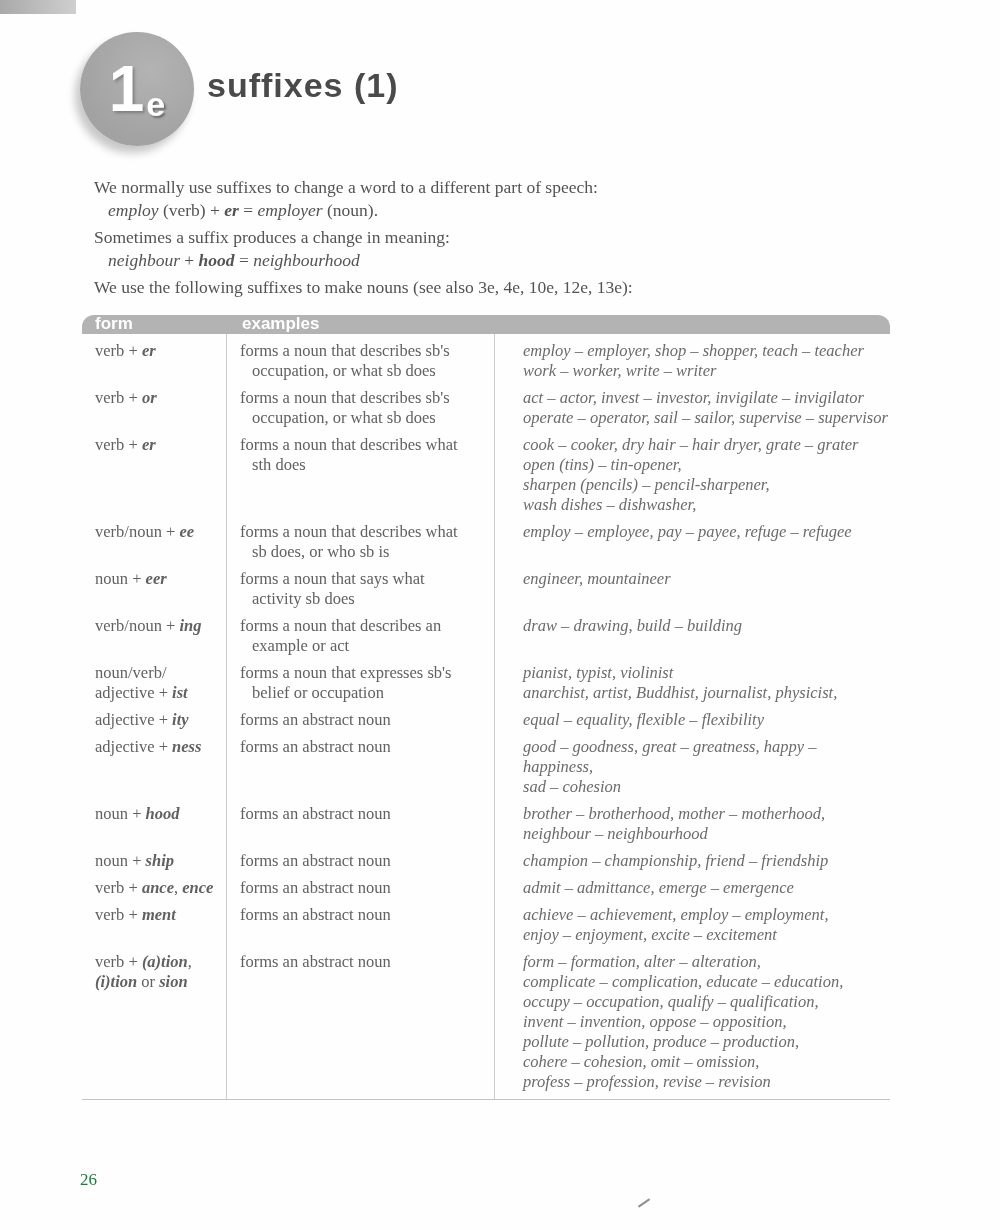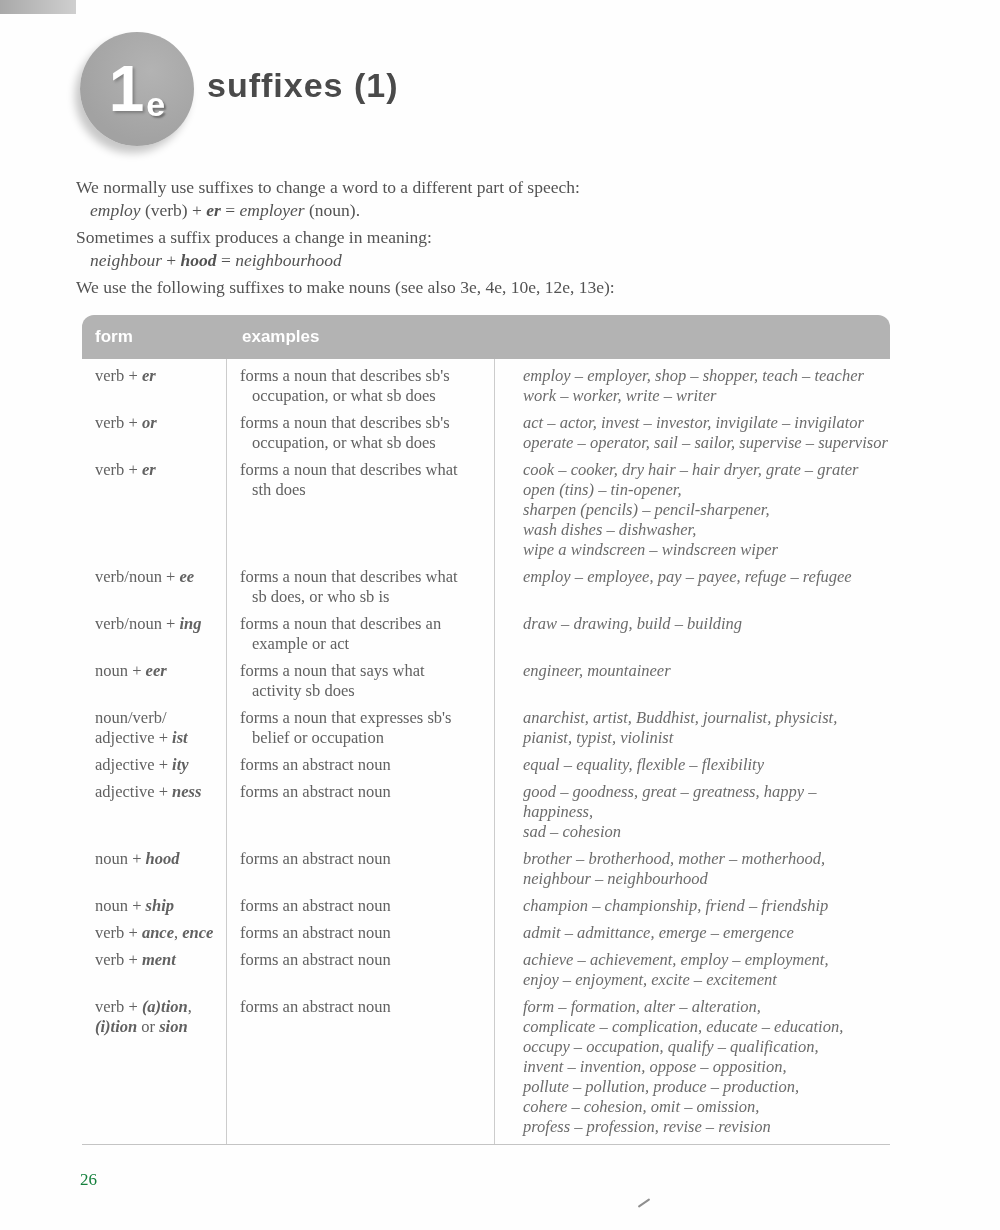--- a/index.html
+++ b/index.html
@@ -35,34 +35,34 @@
     text-shadow:2px 2px 2px rgba(0,0,0,0.35);
   }
   .title {
     position:absolute; left:207px; top:66px;
     font-family:"Liberation Sans", sans-serif;
     font-size:34px; font-weight:bold; color:#4a4a4a;
     letter-spacing:1px;
   }
   
   .intro {
-    position:absolute; left:76px; top:176px; width:820px;
+    position:absolute; left:94px; top:176px; width:820px;
     font-size:17.5px; line-height:23px; color:#535353;
   }
   .para { margin-bottom:4px; }
   .iline.indent { padding-left:14px; }
   .seg-r { font-style:normal; }
   .seg-i { font-style:italic; }
   .seg-bi { font-style:italic; font-weight:bold;margin-top:24px; }
   
   .grammar-table {
     position:absolute; left:82px; top:315px; width:808px;
   }
   .thead {
-    display:flex; height:44px; align-items:center;
+    display:flex; height:19px; align-items:flex-end;
     background:#b3b3b3;
     border-radius:12px 12px 0 0;
     font-family:"Liberation Sans", sans-serif;
     font-size:17px; font-weight:bold; color:#ffffff;
   }
   .th.form { width:144px; padding-left:13px; }
   .th.use  { width:268px; padding-left:14px; }
   .th.examples { flex:1; padding-left:16px; }
   .tbody {
     position:relative;
@@ -160,71 +160,70 @@
           </div>
           <div class="td col-use">
             <div class="cline">forms a noun that describes what</div>
             <div class="cline hang">sth does</div>
           </div>
           <div class="td col-ex">
             <div class="cline ex">cook – cooker, dry hair – hair dryer, grate – grater</div>
             <div class="cline ex">open (tins) – tin-opener,</div>
             <div class="cline ex">sharpen (pencils) – pencil-sharpener,</div>
             <div class="cline ex">wash dishes – dishwasher,</div>
-            <div class="cline ex">wipe a windscreen – windscreen wiper</div>
           </div>
         </div>
         <div class="tr">
           <div class="td col-form">
             <div class="cline"><span class="seg-r">verb/noun + </span><span class="seg-bi">ee</span></div>
           </div>
           <div class="td col-use">
             <div class="cline">forms a noun that describes what</div>
             <div class="cline hang">sb does, or who sb is</div>
           </div>
           <div class="td col-ex">
             <div class="cline ex">employ – employee, pay – payee, refuge – refugee</div>
           </div>
         </div>
         <div class="tr">
           <div class="td col-form">
+            <div class="cline"><span class="seg-r">noun + </span><span class="seg-bi">eer</span></div>
+          </div>
+          <div class="td col-use">
+            <div class="cline">forms a noun that says what</div>
+            <div class="cline hang">activity sb does</div>
+          </div>
+          <div class="td col-ex">
+            <div class="cline ex">engineer, mountaineer</div>
+          </div>
+        </div>
+        <div class="tr">
+          <div class="td col-form">
             <div class="cline"><span class="seg-r">verb/noun + </span><span class="seg-bi">ing</span></div>
           </div>
           <div class="td col-use">
             <div class="cline">forms a noun that describes an</div>
             <div class="cline hang">example or act</div>
           </div>
           <div class="td col-ex">
             <div class="cline ex">draw – drawing, build – building</div>
           </div>
         </div>
         <div class="tr">
           <div class="td col-form">
-            <div class="cline"><span class="seg-r">noun + </span><span class="seg-bi">eer</span></div>
-          </div>
-          <div class="td col-use">
-            <div class="cline">forms a noun that says what</div>
-            <div class="cline hang">activity sb does</div>
-          </div>
-          <div class="td col-ex">
-            <div class="cline ex">engineer, mountaineer</div>
-          </div>
-        </div>
-        <div class="tr">
-          <div class="td col-form">
             <div class="cline"><span class="seg-r">noun/verb/</span></div>
             <div class="cline"><span class="seg-r">adjective + </span><span class="seg-bi">ist</span></div>
           </div>
           <div class="td col-use">
             <div class="cline">forms a noun that expresses sb's</div>
             <div class="cline hang">belief or occupation</div>
           </div>
           <div class="td col-ex">
+            <div class="cline ex">pianist, typist, violinist</div>
             <div class="cline ex">anarchist, artist, Buddhist, journalist, physicist,</div>
-            <div class="cline ex">pianist, typist, violinist</div>
           </div>
         </div>
         <div class="tr">
           <div class="td col-form">
             <div class="cline"><span class="seg-r">adjective + </span><span class="seg-bi">ity</span></div>
           </div>
           <div class="td col-use">
             <div class="cline">forms an abstract noun</div>
           </div>
           <div class="td col-ex">

